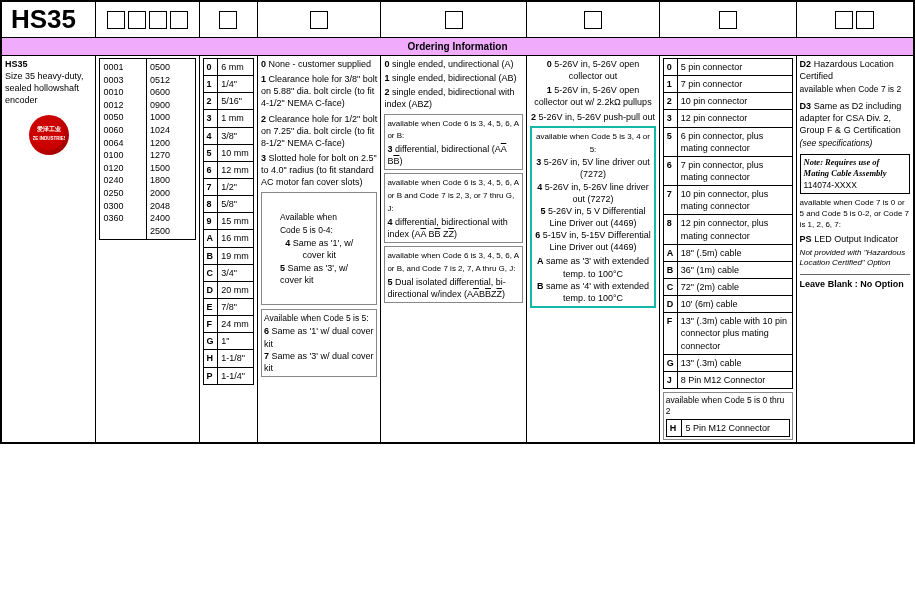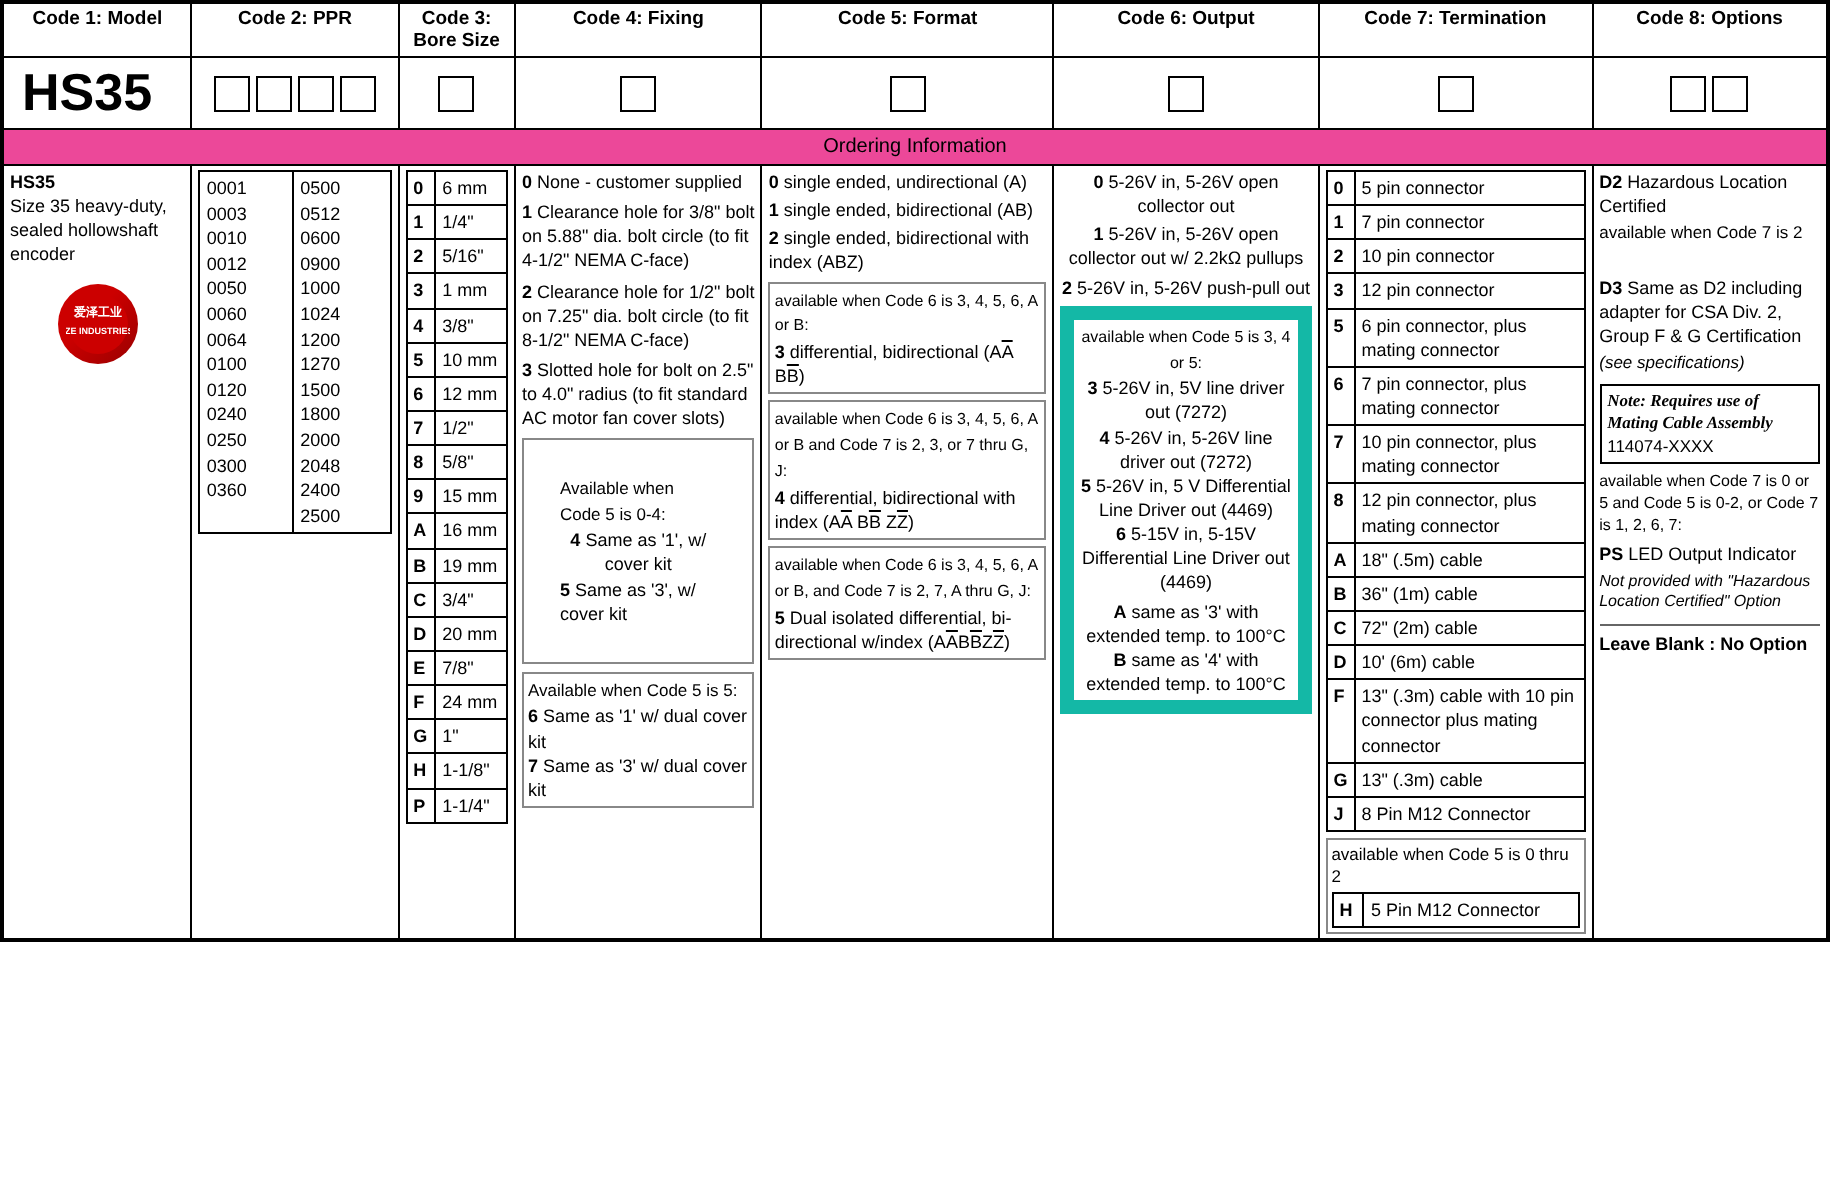--- a/index.html
+++ b/index.html
@@ -45,23 +45,23 @@
       padding: 4px 2px;
     }
     .box {
       width: 18px;
       height: 18px;
       border: 1.5px solid #000;
       display: inline-block;
     }
     .ordering-info-row td {
       text-align: center;
-      font-weight: normal;
+      font-weight: bold;
       font-size: 10px;
-      background: #ec4899;
+      background: #f0abfc;
       padding: 3px;
     }
     .content-row td {
       vertical-align: top;
       font-size: 9px;
       line-height: 1.35;
       padding: 2px 3px;
     }
     .col-model { width: 68px; }
     .col-ppr { width: 52px; }
@@ -102,30 +102,20 @@
       font-size: 8.5px;
       font-family: Liberation Serif, serif;
     }
   </style>
 </head>
 <body>
 
 <table class="outer-table">
 
   <thead>
-    <tr class="header-row">
-      <th>Code 1: Model</th>
-      <th>Code 2: PPR</th>
-      <th>Code 3: Bore Size</th>
-      <th>Code 4: Fixing</th>
-      <th>Code 5: Format</th>
-      <th>Code 6: Output</th>
-      <th>Code 7: Termination</th>
-      <th>Code 8: Options</th>
-    </tr>
 
     <tr class="model-row">
       <td>
         <span class="hs35-label">HS35</span>
       </td>
       <td>
         <div class="box-group">
           <span class="box"></span>
           <span class="box"></span>
           <span class="box"></span>
@@ -317,21 +307,21 @@
         <div style="border:1px solid #888;margin-top:3px;padding:2px;">
           <span style="font-size:8px;">available when Code 6 is 3, 4, 5, 6, A or B, and Code 7 is 2, 7, A thru G, J:</span>
           <p style="margin-top:1px;"><b>5</b> Dual isolated differential, bi-directional w/index (A<span style="text-decoration:overline;">A</span>B<span style="text-decoration:overline;">B</span>Z<span style="text-decoration:overline;">Z</span>)</p>
         </div>
       </td>
 
       <td class="col-output" style="font-size:9px;line-height:1.35;text-align:center;">
         <p><b>0</b> 5-26V in, 5-26V open collector out</p>
         <p style="margin-top:2px;"><b>1</b> 5-26V in, 5-26V open collector out w/ 2.2kΩ pullups</p>
         <p style="margin-top:2px;"><b>2</b> 5-26V in, 5-26V push-pull out</p>
-        <div style="border:7px solid #14b8a6;margin-top:3px;padding:2px;">
+        <div style="border:2px solid #14b8a6;margin-top:3px;padding:2px;">
           <span style="font-size:8px;">available when Code 5 is 3, 4 or 5:</span>
           <p style="margin-top:1px;"><b>3</b> 5-26V in, 5V line driver out (7272)</p>
           <p><b>4</b> 5-26V in, 5-26V line driver out (7272)</p>
           <p><b>5</b> 5-26V in, 5 V Differential Line Driver out (4469)</p>
           <p><b>6</b> 5-15V in, 5-15V Differential Line Driver out (4469)</p>
           <p style="margin-top:2px;"><b>A</b> same as '3' with extended temp. to 100°C</p>
           <p><b>B</b> same as '4' with extended temp. to 100°C</p>
         </div>
       </td>
 
@@ -409,21 +399,21 @@
                   <td>5 Pin M12 Connector</td>
                 </tr>
           </tbody>
             </table>
         </div>
       </td>
 
       <td class="col-options" style="font-size:9px;line-height:1.35;">
         <p><b>D2</b> Hazardous Location Certified</p>
         <p style="margin-top:2px;font-size:8.5px;">available when Code 7 is 2</p>
-        <p style="margin-top:15px;"><b>D3</b> Same as D2 including adapter for CSA Div. 2, Group F &amp; G Certification</p>
+        <p style="margin-top:4px;"><b>D3</b> Same as D2 including adapter for CSA Div. 2, Group F &amp; G Certification</p>
         <p style="margin-top:2px;font-style:italic;font-size:8.5px;">(see specifications)</p>
         <div class="note-box" style="margin-top:4px;">
           <p class="note-title">Note: Requires use of Mating Cable Assembly</p>
           <p style="font-size:8.5px;">114074-XXXX</p>
         </div>
         <p style="margin-top:4px;font-size:8px;">available when Code 7 is 0 or 5 and Code 5 is 0-2, or Code 7 is 1, 2, 6, 7:</p>
         <p style="margin-top:3px;"><b>PS</b> LED Output Indicator</p>
         <p style="margin-top:2px;font-style:italic;font-size:8px;">Not provided with "Hazardous Location Certified" Option</p>
         <div style="border-top:1px solid #666;margin-top:5px;padding-top:3px;">
           <p style="font-size:9px;"><b>Leave Blank : No Option</b></p>

